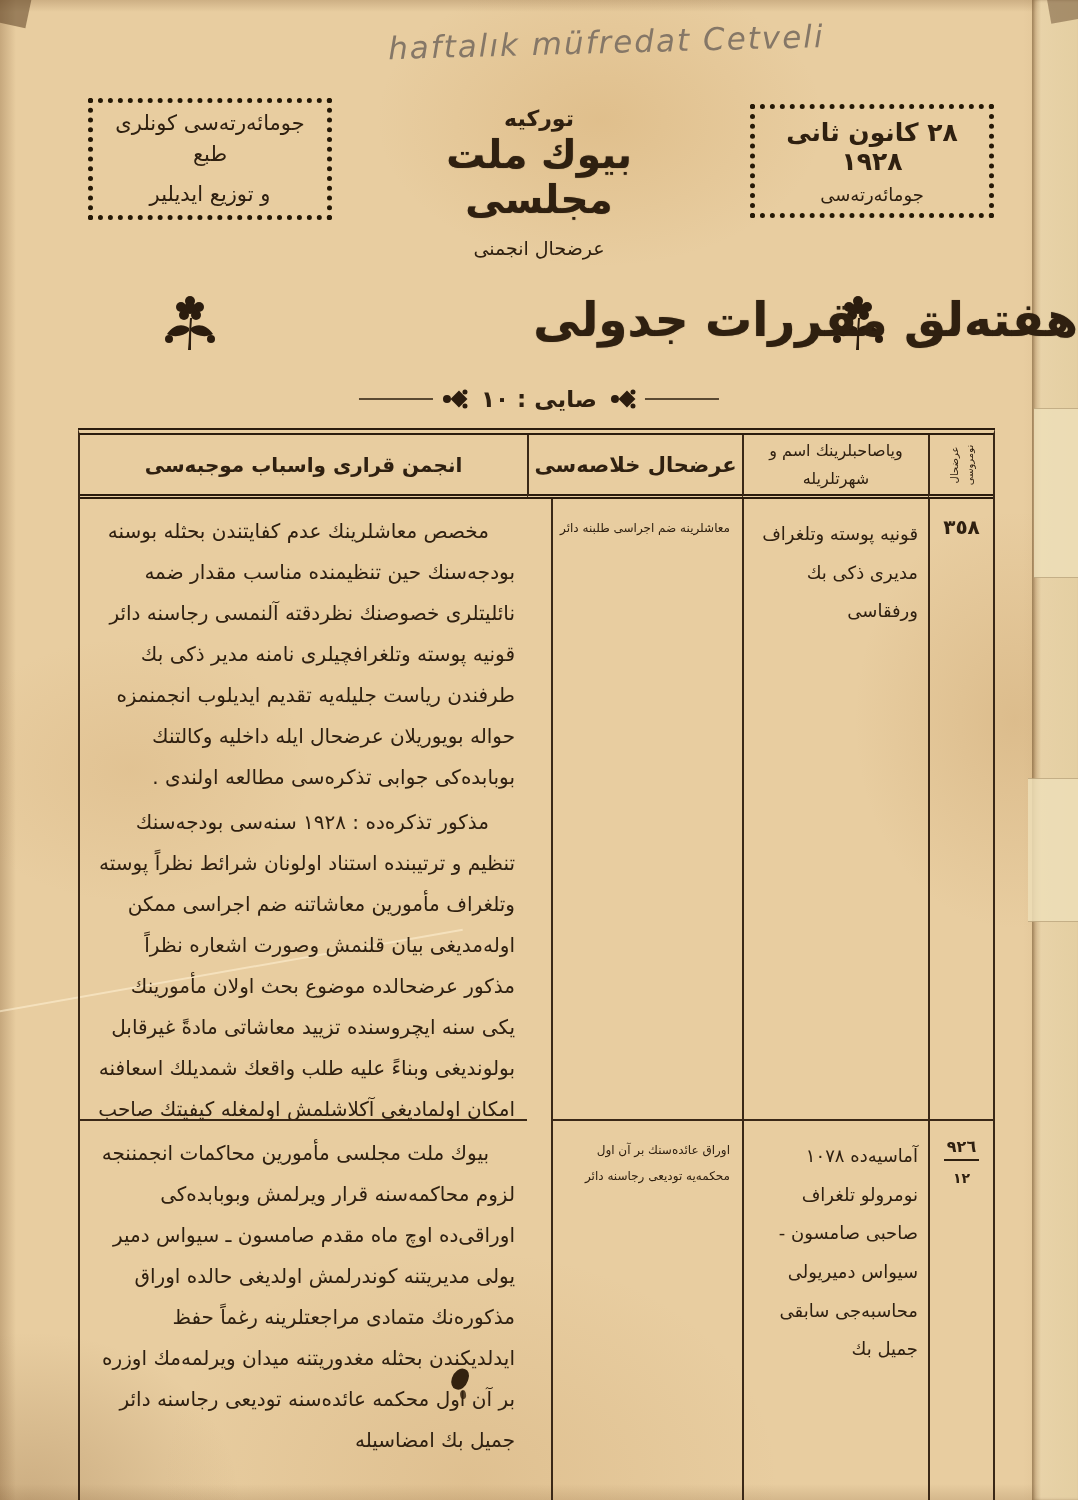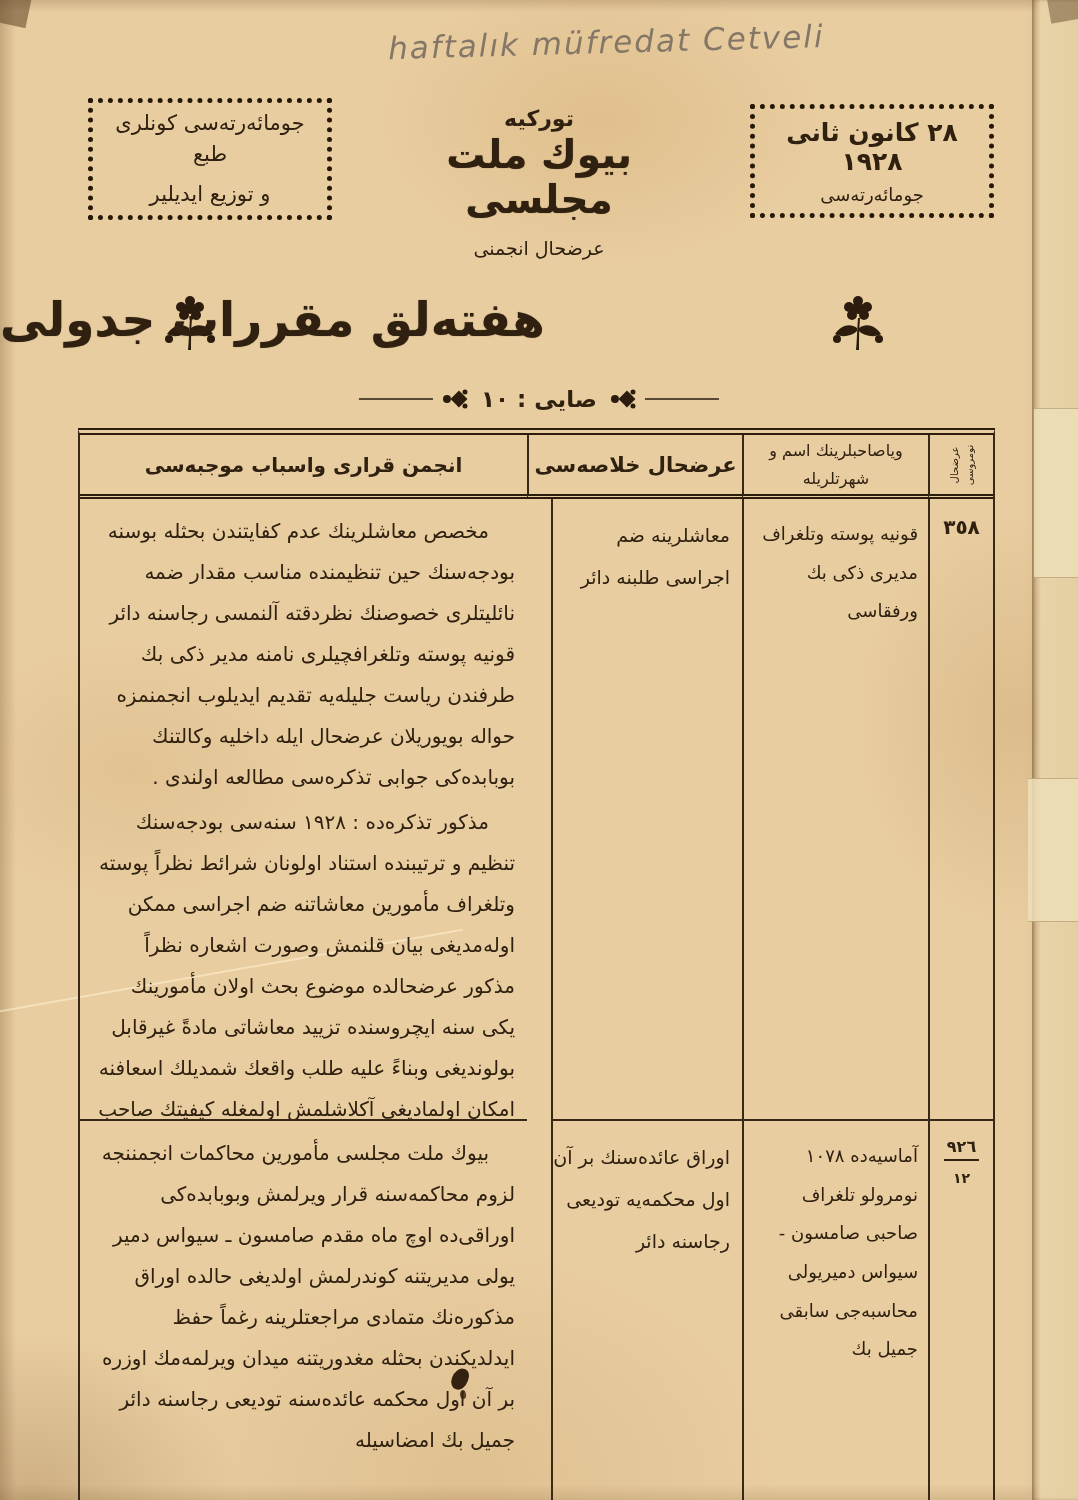--- a/index.html
+++ b/index.html
@@ -53,21 +53,21 @@
   .m-country{font-size:22px; font-weight:bold;}
   .m-name{font-size:39px; font-weight:bold; line-height:1.15; margin-top:2px;
     text-shadow:0 0 1px rgba(40,25,10,.6);}
   .m-committee{font-size:19px; margin-top:14px;}
 
   .ornament{position:absolute;}
   .orn-left{left:160px; top:288px;}
   .orn-right{left:828px; top:288px;}
 
   .page-title{position:absolute; left:0; top:292px; width:1078px; margin:0;
-    text-align:left; font-size:47px; font-weight:bold; letter-spacing:1px;
+    text-align:right; font-size:47px; font-weight:bold; letter-spacing:1px;
     text-shadow:0 0 1px rgba(40,25,10,.55);}
 
   .issue-line{position:absolute; left:50%; top:386px; transform:translateX(-50%);
     display:flex; align-items:center; gap:7px; direction:rtl;}
   .issue-text{font-size:23px; font-weight:bold; padding:0 4px;}
   .rule{width:74px; height:2px; background:#2b1c0e; opacity:.75;}
   .mini-orn{display:inline-flex; align-items:center;}
 
   
   .table{position:absolute; left:78px; top:428px; width:917px; height:1072px;
@@ -82,21 +82,21 @@
     text-align:center;}
   .cell.r1{border-bottom:2px solid #3a2817;}
   .h.c-dec{font-size:20px; font-weight:bold;}
   .h.c-sum{font-size:21px; font-weight:bold;}
   .h.c-pet{font-size:16px; line-height:1.7; padding:2px 20px;}
   .vert{display:block; transform:rotate(-90deg); font-size:10px; line-height:1.5;
     width:58px; text-align:center; white-space:normal;}
 
   .b.c-num{text-align:center; padding-top:16px; font-size:20px; font-weight:bold;}
   .b.c-pet{padding:16px 10px 16px 6px; font-size:18px; line-height:2.15; text-align:right;}
-  .b.c-sum{padding:16px 12px 0 0; font-size:19px; line-height:2.2; text-align:right;margin-left:24px;}
+  .b.c-sum{padding:16px 12px 0 0; font-size:12px; line-height:2.2; text-align:right;margin-left:24px;}
   .b.c-dec{padding:12px 12px 0 12px; font-size:20px; line-height:2.05; }
   .para{margin:0 0 4px 0;}
   .para.indent{text-indent:26px;}
 
   .frac{display:inline-block; text-align:center; font-size:16px; font-weight:bold; line-height:1.2;}
   .frac .top{display:block; border-bottom:2px solid #2f2010; padding:0 3px 3px;}
   .frac .bot{display:block; padding-top:9px; font-size:14px;}
 </style>
 </head>
 <body>

